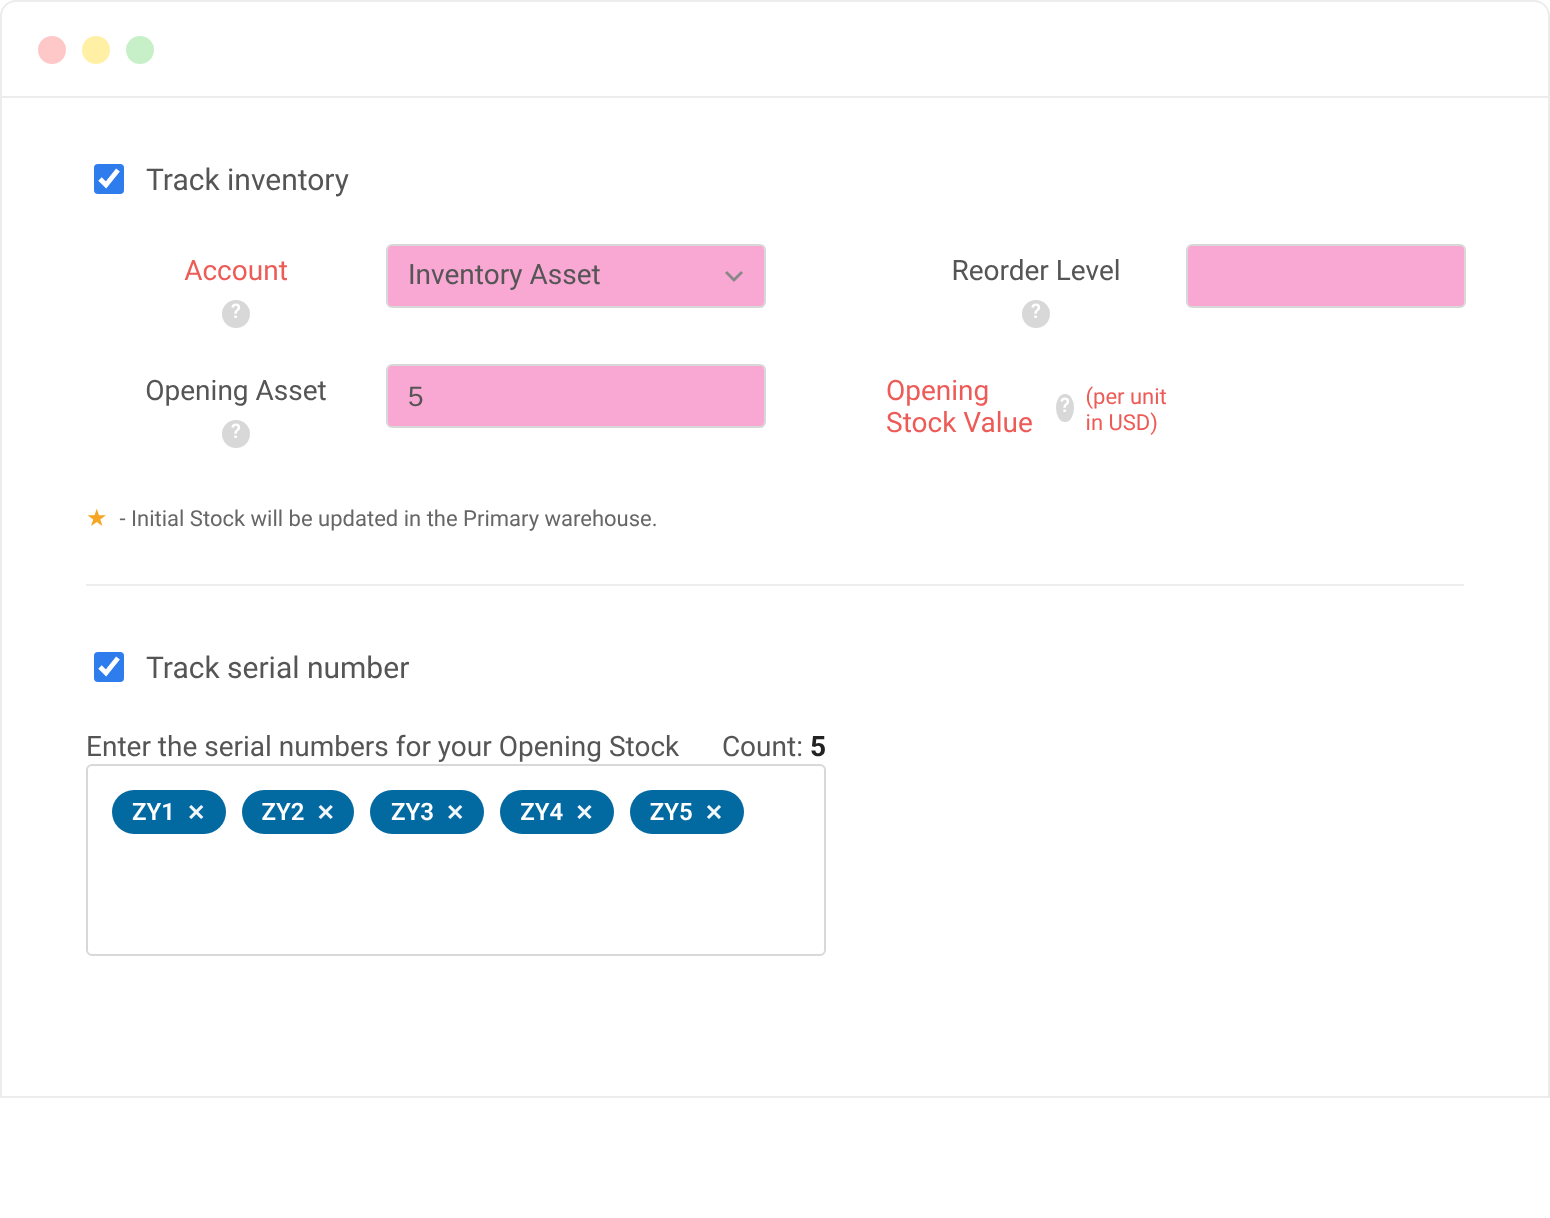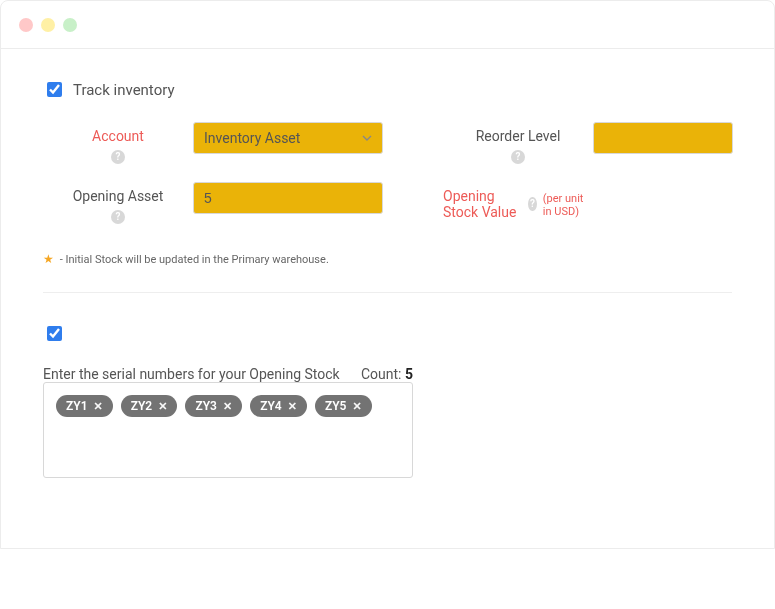--- a/index.html
+++ b/index.html
@@ -61,21 +61,21 @@
     align-items:center; justify-content:center; line-height:1;
   }
   .field input[type=text], .select {
     width: 100%;
     height: 32px;
     padding: 4px 10px;
     border: 1px solid #d8d8d8;
     border-radius: 3px;
     font-size: 14px;
     color: #555;
-    background: #eab308;
+    background: #f9a8d4;
   }
   .select { position: relative; display:flex; align-items:center; justify-content:space-between; cursor:pointer; }
   .select .chev svg { display:block; }
   .smallnote {
     margin-top: 28px;
     font-size: 11px;
     color: #666;
     display:flex; align-items:center; gap:6px;
   }
   .star { color:#f5a623; font-size:12px; }
@@ -95,21 +95,21 @@
   .tagbox {
     width: 370px;
     min-height: 96px;
     border: 1px solid #d8d8d8;
     border-radius: 3px;
     padding: 12px 12px;
     display:flex; flex-wrap:wrap; gap:8px;
     align-content: flex-start;
   }
   .pill {
-    background: #737373;
+    background: #0369a1;
     color: #fff;
     border-radius: 14px;
     padding: 4px 10px;
     font-size: 12px;
     font-weight: 600;
     display:inline-flex;
     align-items:center;
     gap:6px;
   }
   .pill .x { font-size: 11px; opacity: 0.95; }
@@ -178,20 +178,21 @@
 
     <div class="smallnote">
       <span class="star">★</span>
       <span>- Initial Stock will be updated in the Primary warehouse.</span>
     </div>
 
     <hr class="sep">
 
     <label class="check-row">
       <input type="checkbox" checked="" style="">
+      <span>Track serial number</span>
     </label>
 
     <div class="serial-head">
       <span>Enter the serial numbers for your Opening Stock</span>
       <span class="count">
         <span>Count:</span>
         <b>5</b>
       </span>
     </div>
 

